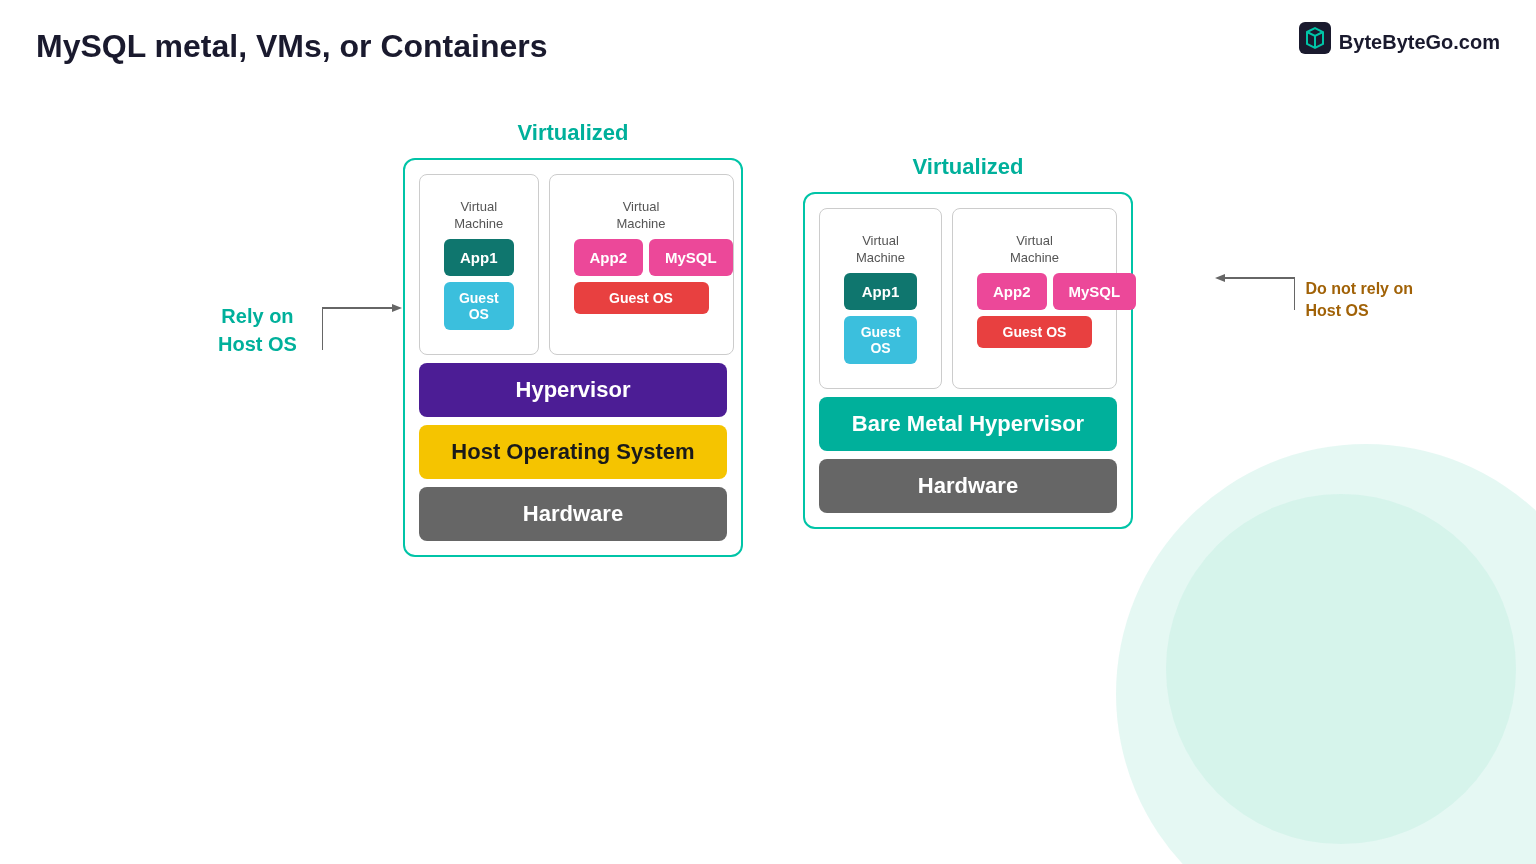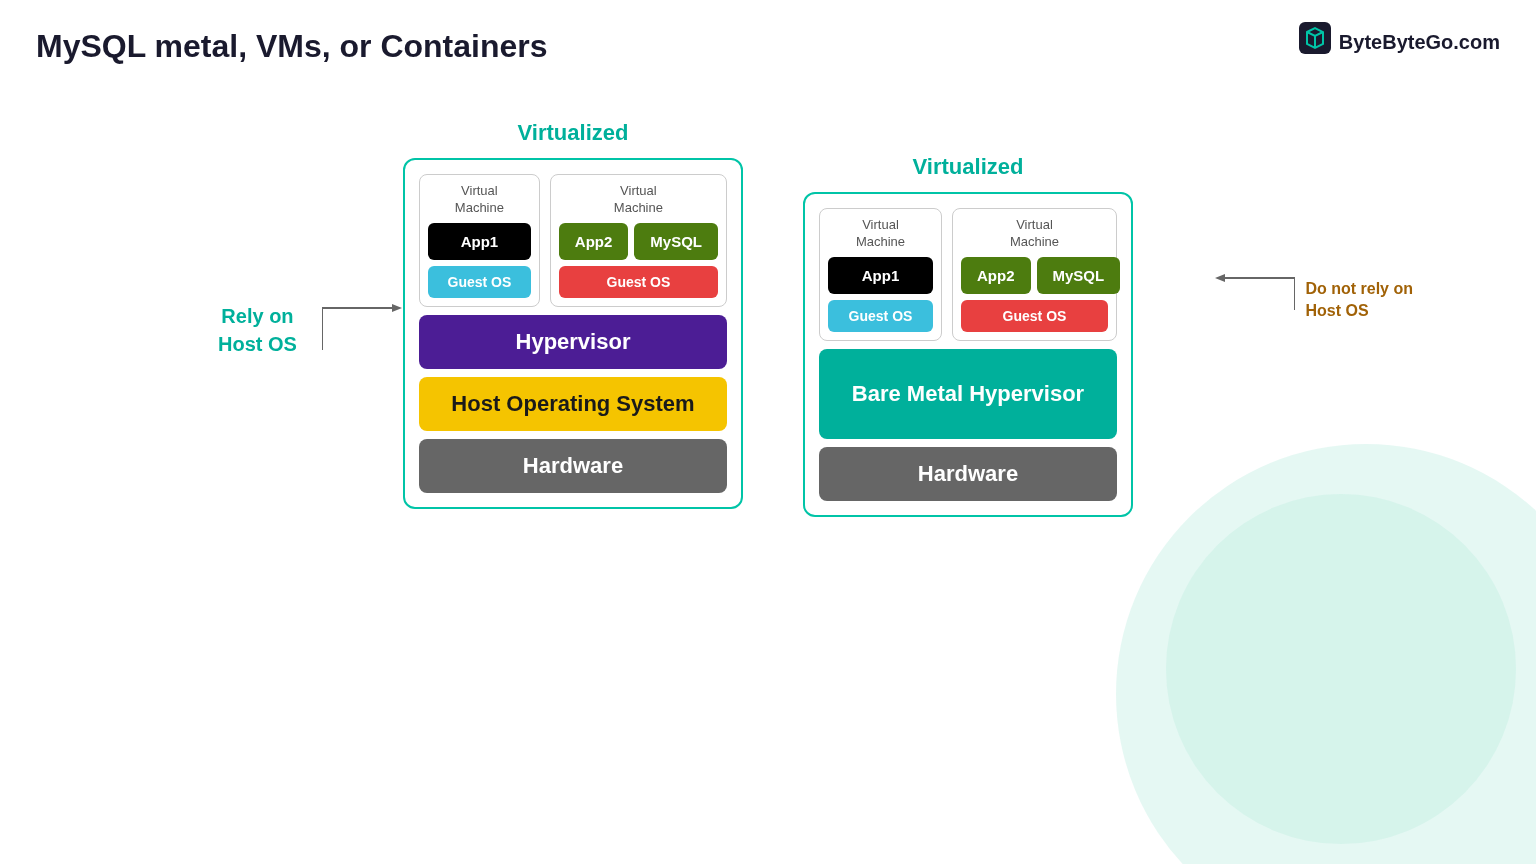--- a/index.html
+++ b/index.html
@@ -100,21 +100,21 @@
 
     
     .vm-row {
       display: flex;
       gap: 10px;
     }
 
     .vm-card {
       border: 1.5px solid #ccc;
       border-radius: 8px;
-      padding: 8px;
+      padding: 24px;
       display: flex;
       flex-direction: column;
       gap: 6px;
     }
 
     .vm-label {
       font-size: 13px;
       color: #555;
       text-align: center;
       line-height: 1.3;
@@ -122,22 +122,22 @@
 
     .app-box {
       border-radius: 6px;
       padding: 10px 16px;
       font-size: 15px;
       font-weight: 800;
       color: #fff;
       text-align: center;
     }
 
-    .app-blue { background: #000000; }
-    .app-red { background: #4d7c0f; }
+    .app-blue { background: #0f766e; }
+    .app-red { background: #ec4899; }
 
     .guest-os-blue {
       background: #3bbfdd;
       border-radius: 6px;
       padding: 8px 12px;
       font-size: 14px;
       font-weight: 700;
       color: #fff;
       text-align: center;
     }
@@ -206,21 +206,21 @@
       background: #ffffff;
       display: flex;
       flex-direction: column;
       gap: 8px;
       width: 330px;
     }
 
     .layer-bare-metal {
       background: #00b09b;
       border-radius: 8px;
-      padding: 32px 0;
+      padding: 14px 0;
       font-size: 22px;
       font-weight: 800;
       color: #fff;
       text-align: center;
       width: 100%;
     }
 
     .empty-label { height: 34px; }
 
     .diagram-box-left-inner {

